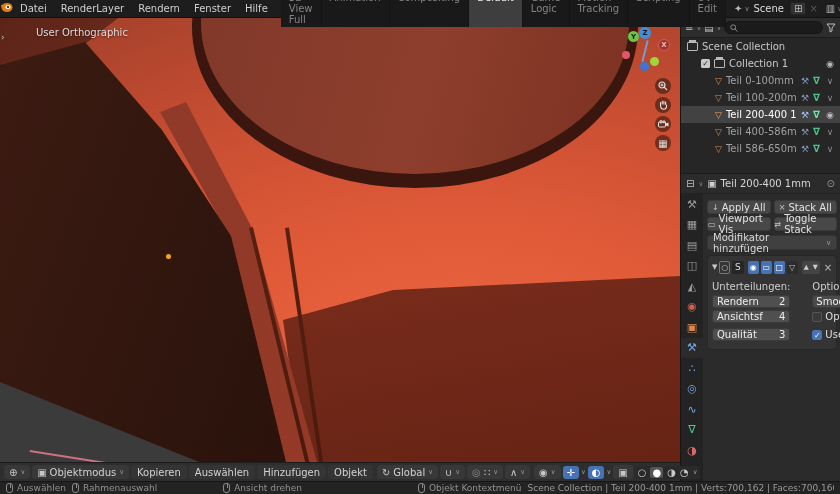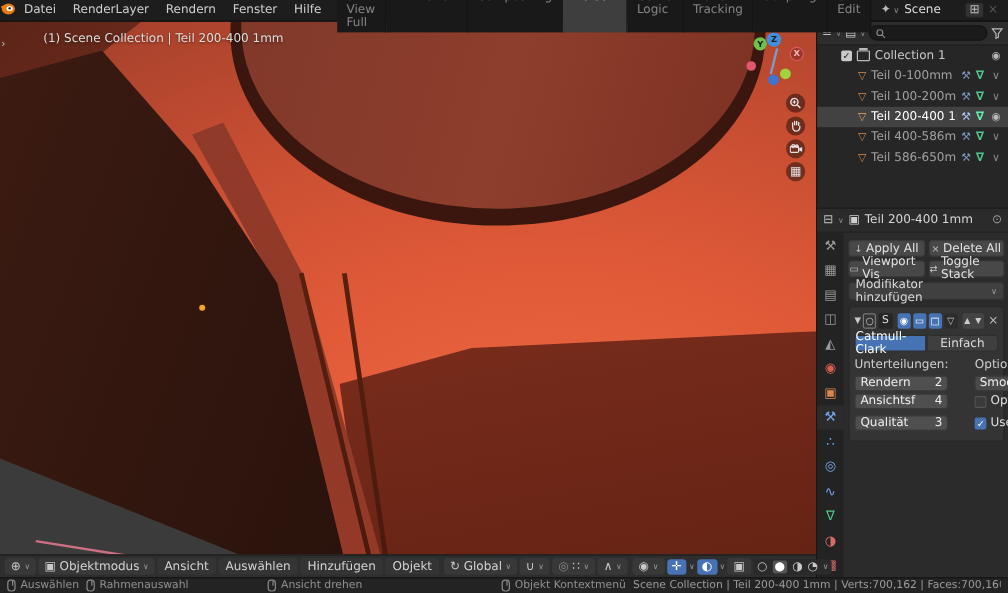--- a/index.html
+++ b/index.html
@@ -11,21 +11,21 @@
   #topbar { position:absolute; left:0; top:0; width:840px; height:18px; background:#1d1d1d;
     display:flex; align-items:center; gap:0; border-bottom:1px solid #101010; z-index:40; }
   #topbar .logo { width:18px; text-align:center; }
   #topbar .menu { padding:2px 7px; color:#cfcfcf; cursor:default; }
   #topbar .tabs { display:flex; margin-left:6px; }
   #topbar .tab { padding:2px 8px; color:#848484; background:#191919; border-right:1px solid #141414; }
   #topbar .tab.active { background:#3e3e3e; color:#efefef; }
   .idblock { display:flex; align-items:center; margin-left:8px; height:14px; }
   .idblock .ic { color:#bbb; margin-right:2px; }
   .idblock .chev { color:#888; font-size:7px; margin-right:4px; }
-  .idblock .name { color:#ddd; margin-right:20px; }
+  .idblock .name { color:#ddd; margin-right:6px; }
   .idblock .btn { background:#333; border:1px solid #222; border-radius:2px; color:#bbb;
     padding:0 3px; height:13px; line-height:12px; }
   .idblock .x { color:#555; margin-left:3px; }
 
   
   #viewport { position:absolute; left:0; top:18px; width:680px; height:444px; overflow:hidden;
     background:radial-gradient(120% 120% at 68% 88%, #ef6a43 0%, #e05a38 35%, #c84e32 60%, #a8422c 85%, #96392a 100%); }
   #vp-shadow-low { position:absolute; left:0; top:0; width:680px; height:444px;
     clip-path:polygon(283px 302px,393px 272px,680px 258px,680px 444px,303px 444px);
     background:linear-gradient(170deg,#93392a 0%,#81301f 35%,#662314 100%); }
@@ -209,21 +209,21 @@
   <div id="vp-wedge-topleft"></div>
   <div id="vp-midstrip"></div>
   <div class="groove" id="groove1"></div>
   <div class="groove" id="groove2"></div>
   <div id="vp-gray"></div>
   <div id="vp-pinkline"></div>
   <div id="vp-dark"></div>
   <div id="origin-dot"></div>
 
   <div id="vp-text">
-    <div>(1) Scene Collection | Teil 200-400 1mm</div>
+    <div>User Orthographic</div>
   </div>
   <span id="toolbar-toggle">›</span>
 
   <div id="gizmo-line"></div>
   <span class="axis-ball" style="left:628px;top:13px;width:11px;height:11px;background:#6fc34a;">Y</span>
   <span class="axis-ball" style="left:639px;top:9px;width:12px;height:12px;background:#3f8fe0;">Z</span>
   <span class="axis-ball" style="left:658px;top:21px;width:12px;height:12px;background:rgba(90,30,30,.35);border:1.5px solid #e0565e;color:#f0b8b8;">X</span>
   <span class="axis-ball" style="left:622px;top:33px;width:8px;height:8px;background:#e0566b;"></span>
   <span class="axis-ball" style="left:640px;top:44px;width:9px;height:9px;background:#3f74d0;"></span>
   <span class="axis-ball" style="left:650px;top:39px;width:9px;height:9px;background:#9fd53a;"></span>
@@ -255,21 +255,21 @@
 <div id="vp-header">
   <span class="pill">
     <span class="ico">⊕</span>
     <span class="chev">∨</span>
   </span>
   <span class="pill">
     <span class="ico">▣</span>
     <span>Objektmodus</span>
     <span class="chev">∨</span>
   </span>
-  <span class="menu">Ansicht</span>
+  <span class="menu">Kopieren</span>
   <span class="menu">Auswählen</span>
   <span class="menu">Hinzufügen</span>
   <span class="menu">Objekt</span>
   <span class="spacer"></span>
   <span class="pill">
     <span class="ico">↻</span>
     <span>Global</span>
     <span class="chev">∨</span>
   </span>
   <span class="pill">
@@ -314,20 +314,24 @@
     <span class="chev">∨</span>
     <span id="search">
       <svg width="8" height="8" viewBox="0 0 8 8">
           <circle cx="3.2" cy="3.2" r="2.4" fill="none" stroke="#888" stroke-width="1"></circle>
           <line x1="5" y1="5" x2="7.5" y2="7.5" stroke="#888" stroke-width="1"></line>
         </svg>
     </span>
     <svg width="10" height="10" viewBox="0 0 10 10">
         <path d="M1 1h8L6 5v3l-2 1V5z" fill="none" stroke="#bbb" stroke-width="1"></path>
       </svg>
+  </div>
+  <div class="ol-row" style="padding-left:6px;">
+    <span class="ol-ico-box"></span>
+    <span class="lbl" style="color:#c8c8c8;">Scene Collection</span>
   </div>
   <div class="ol-row" style="padding-left:20px;">
     <span class="ol-check">✓</span>
     <span class="ol-ico-box"></span>
     <span class="lbl" style="color:#c8c8c8;">Collection 1</span>
     <span class="ol-eye">◉</span>
   </div>
   <div class="ol-row" style="padding-left:34px;">
     <span class="ol-ico-tri">▽</span>
     <span class="lbl">Teil 0-100mm</span>
@@ -390,21 +394,21 @@
     <span class="ptab" style="color:#d86a6a">▩</span>
   </div>
   <div id="prop-content">
     <div class="btnrow">
       <span class="pbtn">
         <span class="bic">↓</span>
         <span>Apply All</span>
       </span>
       <span class="pbtn">
         <span class="bic">×</span>
-        <span>Delete All</span>
+        <span>Stack All</span>
       </span>
     </div>
     <div class="btnrow">
       <span class="pbtn">
         <span class="bic">▭</span>
         <span>Viewport Vis</span>
       </span>
       <span class="pbtn">
         <span class="bic">⇄</span>
         <span>Toggle Stack</span>
@@ -423,24 +427,20 @@
         <span class="mtog on">◉</span>
         <span class="mtog on">▭</span>
         <span class="mtog on">□</span>
         <span class="mtog off">▽</span>
         <span class="updown">
           <span>▲</span>
           <span>▼</span>
         </span>
         <span class="close">×</span>
       </div>
-      <div class="segrow">
-        <span class="segbtn first sel">Catmull-Clark</span>
-        <span class="segbtn last">Einfach</span>
-      </div>
       <div class="cols">
         <div class="col">
           <div class="collabel">Unterteilungen:</div>
           <div class="field">
             <span>Rendern</span>
             <span class="val">2</span>
           </div>
           <div class="field">
             <span>Ansichtsf</span>
             <span class="val">4</span>

